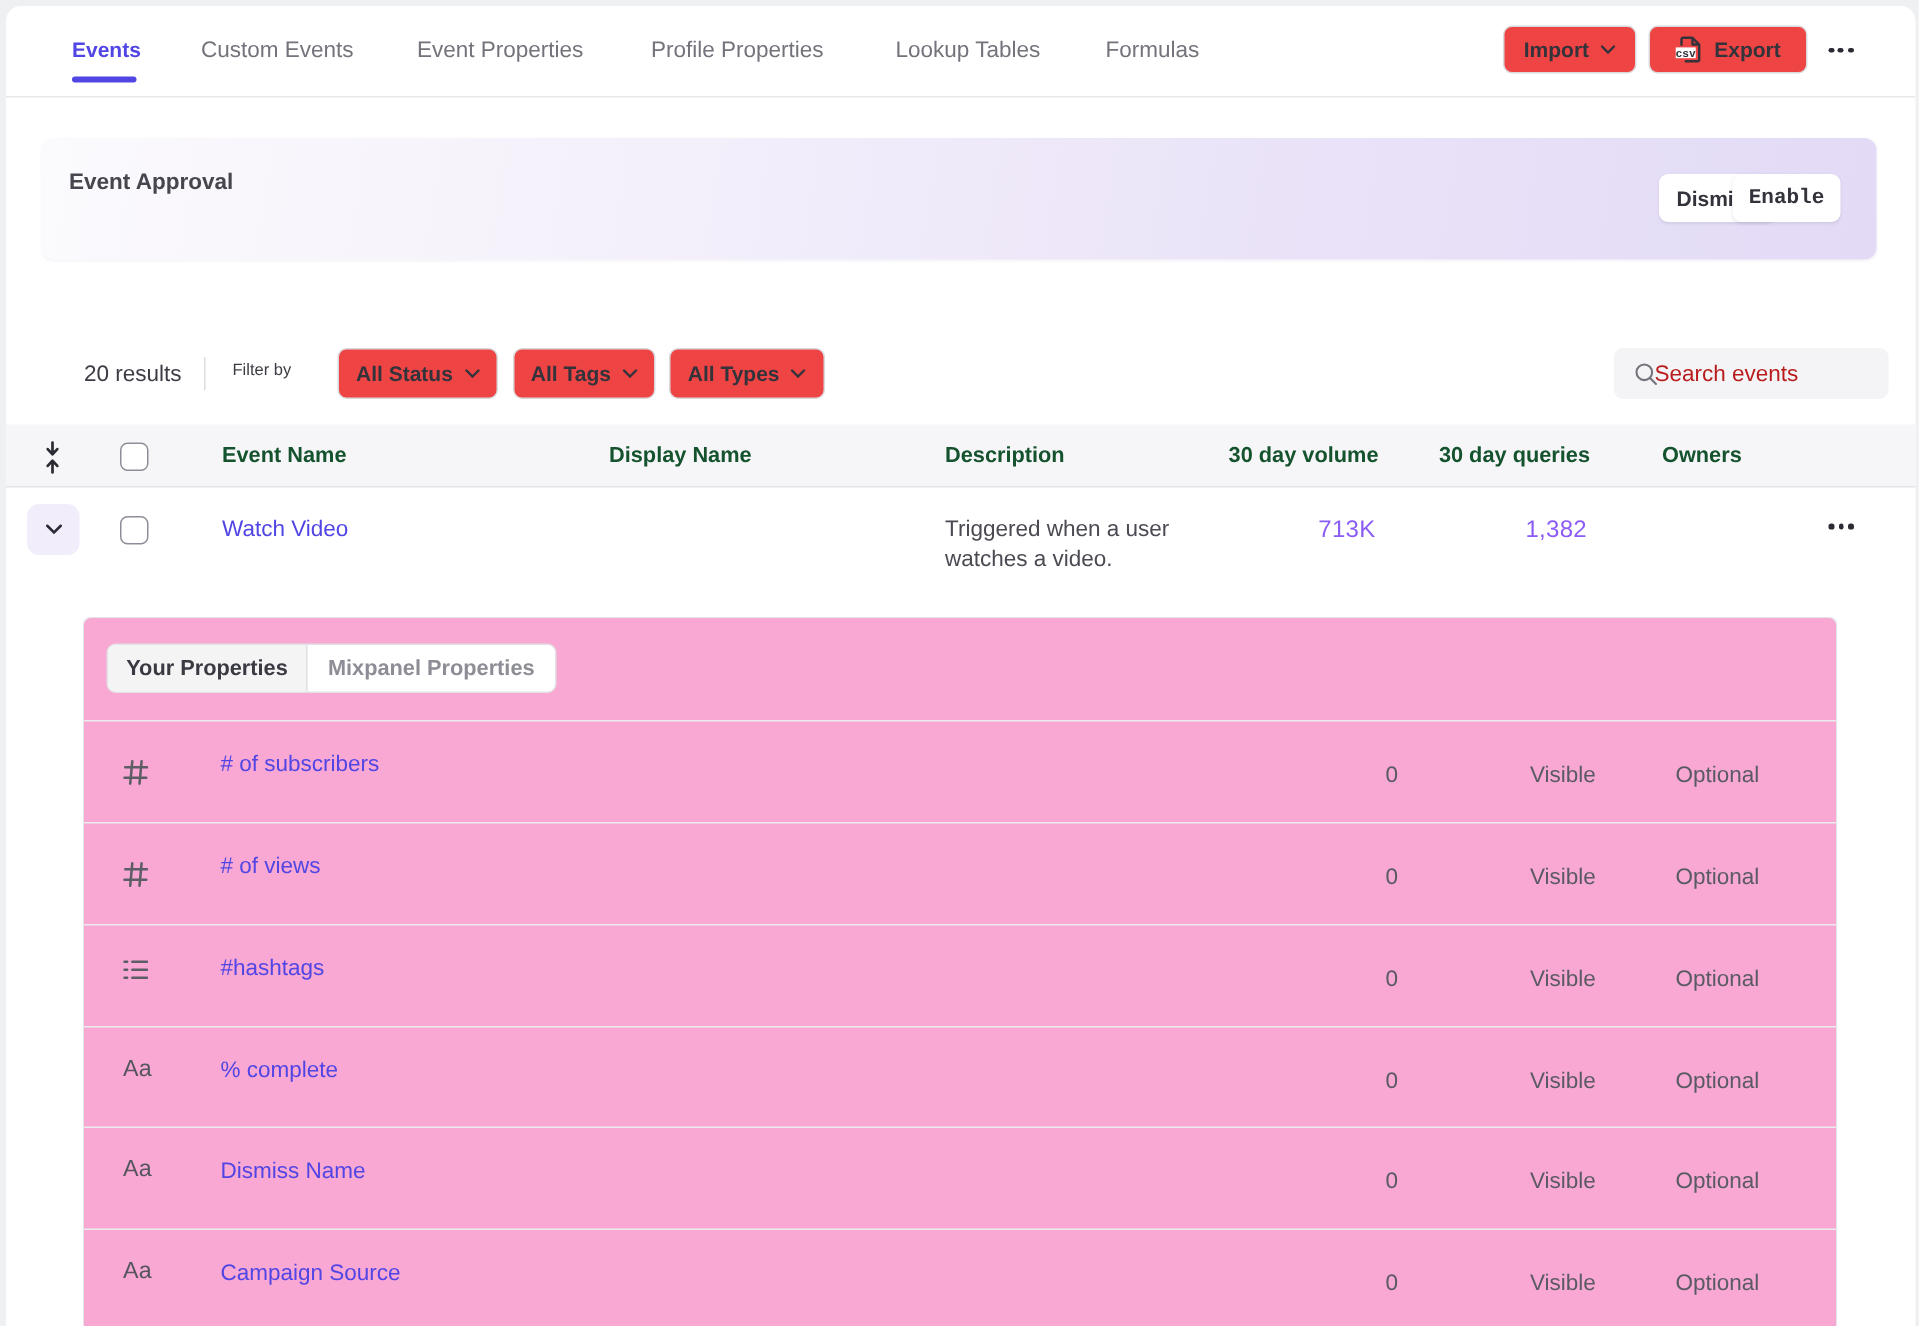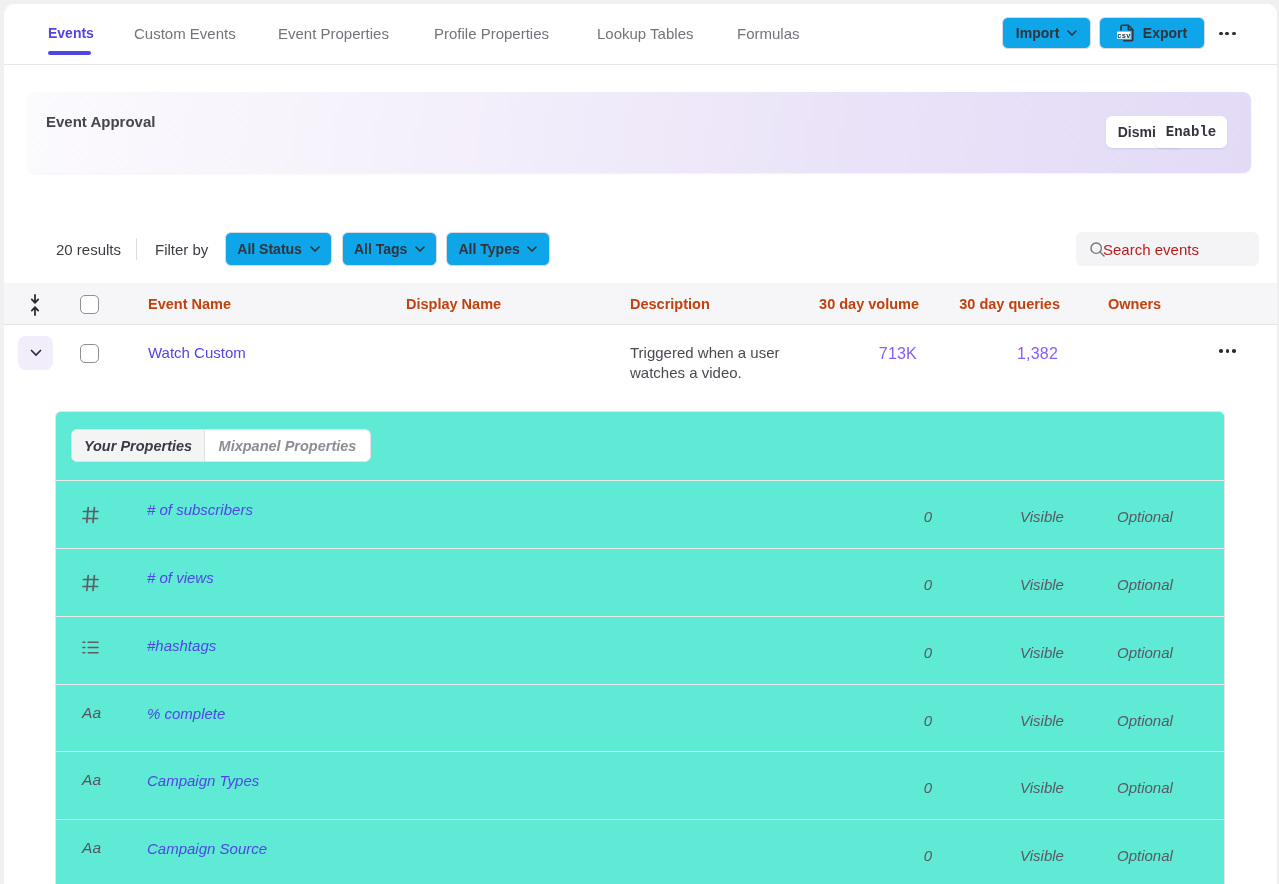--- a/index.html
+++ b/index.html
@@ -3,35 +3,35 @@
 <meta charset="utf-8">
 <style>
   * { margin:0; padding:0; box-sizing:border-box; }
   html,body { width:1279px; height:884px; background:#eef0f2; font-family:"Liberation Sans",sans-serif; overflow:hidden; }
   .abs { position:absolute; }
   .panel { position:absolute; left:4px; top:4px; width:1273px; height:880px; background:#ffffff; border-radius:10px 10px 0 0; }
   .tabtxt { position:absolute; top:25px; font-size:15px; color:#73737c; }
   .tab-active { top:25px; color:#5145e4; font-weight:bold; font-size:14px; }
   .underline { position:absolute; left:48px; top:51px; width:43px; height:4px; background:#5145e4; border-radius:2px; }
   .hdr-border { position:absolute; left:4px; top:64px; width:1273px; height:1px; background:#e7e7ea; }
-  .btn { position:absolute; background:#0ea5e9; border:1px solid #d9d9de; border-radius:6px; display:flex; align-items:center; justify-content:center; font-size:14px; color:#33333c; font-weight:bold; }
+  .btn { position:absolute; background:#ef4444; border:1px solid #d9d9de; border-radius:6px; display:flex; align-items:center; justify-content:center; font-size:14px; color:#33333c; font-weight:bold; }
   .banner { position:absolute; left:28px; top:92px; width:1223px; height:81px; border-radius:8px; background:linear-gradient(99deg,#fbfafd 0%, #f5f1fb 30%, #e9e2f8 70%, #e3dbf6 100%); box-shadow:0 1px 2px rgba(80,60,120,0.08); }
   .banner h3 { position:absolute; left:18px; top:21px; font-size:15px; color:#46464f; }
   .banner p { position:absolute; left:18px; top:44px; font-size:13px; color:#5a5a63; letter-spacing:0.2px; }
   .wbtn { position:absolute; background:#fff; border:none; border-radius:6px; display:flex; align-items:center; justify-content:center; font-size:14px; color:#33333c; font-weight:bold; box-shadow:0 1px 2px rgba(60,50,90,0.10); }
   .searchbox { position:absolute; left:1076px; top:232px; width:183px; height:34px; background:#f4f4f6; border-radius:6px; }
   .theadbg { position:absolute; left:4px; top:283px; width:1273px; height:42px; background:#f6f6f8; border-bottom:1px solid #e5e5e9; }
-  .th { position:absolute; top:296px; font-size:14.5px; font-weight:bold; color:#c2410c; }
+  .th { position:absolute; top:296px; font-size:14.5px; font-weight:bold; color:#14532d; }
   .cb { position:absolute; width:19px; height:19px; background:#fff; border:1.5px solid #8e8e98; border-radius:5px; }
   .link { color:#5145e4; text-decoration:none; }
   .rowchev { position:absolute; left:18px; top:336px; width:35px; height:34px; background:#f1edfb; border-radius:8px; display:flex; align-items:center; justify-content:center; }
   .dots3 { display:flex; align-items:center; }
   .dots3 span { display:block; width:3.8px; height:3.8px; border-radius:50%; background:#2b2b33; margin-right:2.6px; }
   .num { position:absolute; font-family:Liberation Sans, sans-serif; font-size:16px; color:#8b5cf6; letter-spacing:0.2px; }
-  .xpanel { position:absolute; left:55px; top:411px; width:1170px; height:473px; border:1px solid #e5e5e9; border-bottom:none; border-radius:6px 6px 0 0; background:#5eead4;font-style:italic; }
+  .xpanel { position:absolute; left:55px; top:411px; width:1170px; height:473px; border:1px solid #e5e5e9; border-bottom:none; border-radius:6px 6px 0 0; background:#f9a8d4; }
   .seg { position:absolute; left:15px; top:17px; height:33px; border:1px solid #e2e2e6; border-radius:6px; display:flex; overflow:hidden; background:#fff; }
   .seg div { display:flex; align-items:center; justify-content:center; font-size:14.5px; font-weight:bold; }
   .seg .on { width:133px; background:#f4f4f5; color:#3a3a43; border-right:1px solid #e2e2e6; }
   .seg .off { width:165px; color:#8d8d96; }
   .prow { position:absolute; left:0; width:1168px; height:67px; border-top:1px solid #ebebee; }
   .prow .nm { position:absolute; left:91px; top:19.5px; font-size:15px; }
   .prow .ic { position:absolute; left:26px; top:25px; color:#55555e; }
   .prow .v0 { position:absolute; right:292px; top:27px; font-size:15px; color:#5a5a64; }
   .prow .vis { position:absolute; left:964px; top:27px; font-size:15px; color:#5a5a64; }
   .prow .opt { position:absolute; left:1061px; top:27px; font-size:15px; color:#5a5a64; }
@@ -70,21 +70,21 @@
   </div>
 
 <div class="banner">
   <h3>Event Approval</h3>
   <div class="wbtn" style="left:1042px; top:24px; width:77px; height:32px;margin-left:36px;">Dismiss</div>
   <div class="wbtn" style="left:1127px; top:24px; width:72px; height:32px;font-family:Liberation Mono, monospace;">Enable</div>
 </div>
 
 <span class="abs" style="left:56px; top:241px; font-size:15px; color:#3c3c45;">20 results</span>
 <div class="abs" style="left:136px; top:238px; width:1px; height:22px; background:#dcdce1;"></div>
-<span class="abs" style="left:155px; top:241px; font-size:15px; color:#3c3c45;">Filter by</span>
+<span class="abs" style="left:155px; top:241px; font-size:11px; color:#3c3c45;">Filter by</span>
 <div class="btn" style="left:225px; top:232px; width:107px; height:34px;">All Status&nbsp;&nbsp;
   <svg width="10" height="6" viewBox="0 0 10 6" fill="none" stroke="#33333c" stroke-width="1.6" stroke-linecap="round">
       <path d="M1 1 L5 5 L9 1"></path>
     </svg>
 </div>
 <div class="btn" style="left:342px; top:232px; width:95px; height:34px;">All Tags&nbsp;&nbsp;
   <svg width="10" height="6" viewBox="0 0 10 6" fill="none" stroke="#33333c" stroke-width="1.6" stroke-linecap="round">
       <path d="M1 1 L5 5 L9 1"></path>
     </svg>
 </div>
@@ -113,21 +113,21 @@
 <span class="th" style="right:360px;">30 day volume</span>
 <span class="th" style="right:219px;">30 day queries</span>
 <span class="th" style="left:1108px;">Owners</span>
 
 <div class="rowchev">
     <svg width="12" height="8" viewBox="0 0 12 8" fill="none" stroke="#2b2b33" stroke-width="1.7" stroke-linecap="round">
       <path d="M1.5 1.5 L6 6 L10.5 1.5"></path>
     </svg>
   </div>
 <div class="cb" style="left:80px; top:344px;"></div>
-<span class="abs link" style="left:148px; top:344px; font-size:15px;">Watch Custom</span>
+<span class="abs link" style="left:148px; top:344px; font-size:15px;">Watch Video</span>
 <span class="abs" style="left:630px; top:343px; font-size:15px; color:#4a4a53; line-height:20px;">Triggered when a user<br>watches a video.</span>
 <span class="num" style="right:362px; top:345px;">713K</span>
 <span class="num" style="right:221px; top:345px;">1,382</span>
 <div class="dots3 abs" style="left:1219px; top:349px;">
     <span style="width:3.5px;height:3.5px;margin-right:3px;"></span>
     <span style="width:3.5px;height:3.5px;margin-right:3px;"></span>
     <span style="width:3.5px;height:3.5px;margin-right:0;"></span>
   </div>
 
 <div class="xpanel">
@@ -165,21 +165,21 @@
   </div>
   <div class="prow" style="top:272px;">
     <span class="ic aa">Aa</span>
     <a class="nm link">% complete</a>
     <span class="v0">0</span>
       <span class="vis">Visible</span>
       <span class="opt">Optional</span>
   </div>
   <div class="prow" style="top:339px;">
     <span class="ic aa">Aa</span>
-    <a class="nm link">Campaign Types</a>
+    <a class="nm link">Dismiss Name</a>
     <span class="v0">0</span>
       <span class="vis">Visible</span>
       <span class="opt">Optional</span>
   </div>
   <div class="prow" style="top:407px;">
     <span class="ic aa">Aa</span>
     <a class="nm link">Campaign Source</a>
     <span class="v0">0</span>
       <span class="vis">Visible</span>
       <span class="opt">Optional</span>

